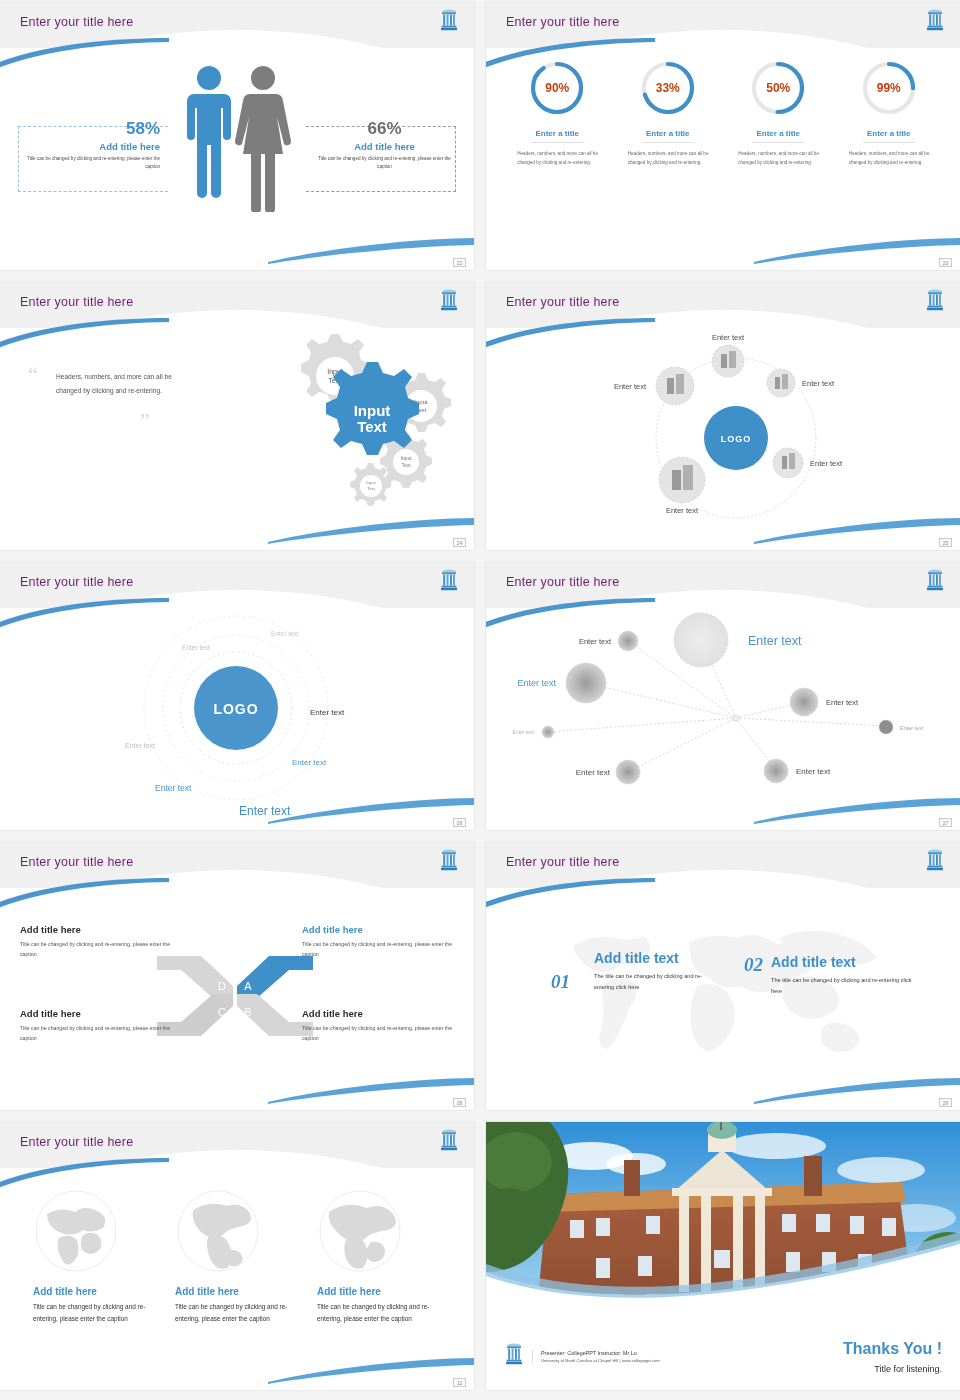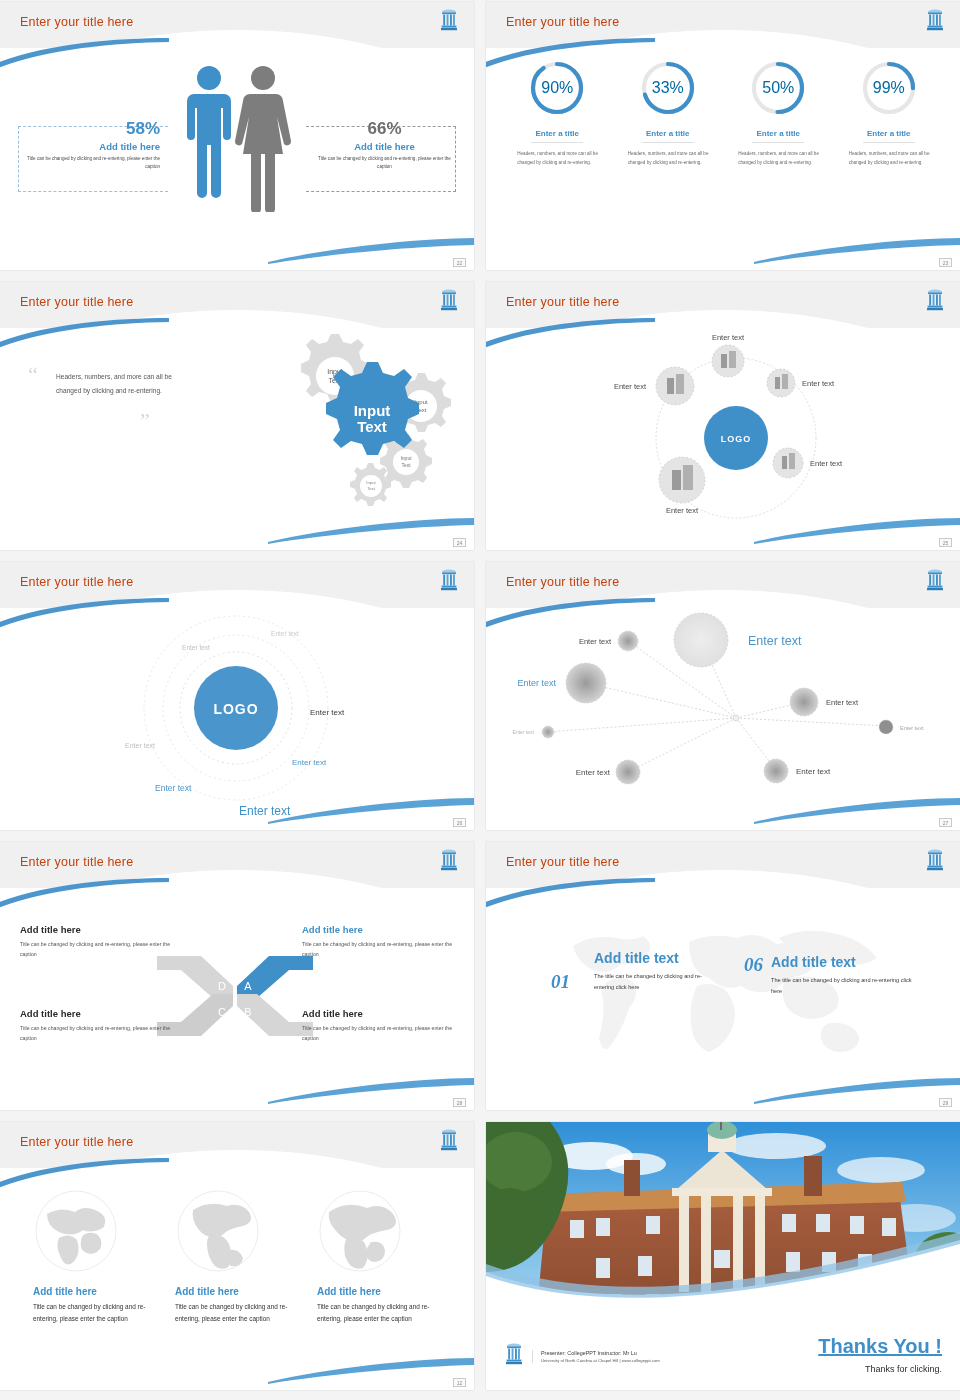--- a/index.html
+++ b/index.html
@@ -30,21 +30,21 @@
     background: #f0f0f0;
     overflow: hidden;
   }
   .hdr-white {
     position: absolute; left: -8%; top: 28px; width: 116%; height: 120px;
     background: #ffffff;
     border-radius: 50% / 100% 100% 0 0;
   }
   .slide-title {
     position: absolute; left: 20px; top: 13px;
-    font-size: 12.5px; color: #c2410c; letter-spacing: .2px;
+    font-size: 12.5px; color: #701a75; letter-spacing: .2px;
     z-index: 5;
   }
   .logo-icon { position: absolute; right: 15px; top: 6px; z-index: 6; }
   
   .swoosh-tl {
     position: absolute; left: -6px; top: 36px; width: 175px; height: 30px;
     overflow: hidden; z-index: 4;
   }
   .swoosh-br {
     position: absolute; right: -4px; bottom: 6px; width: 210px; height: 28px;
@@ -68,21 +68,21 @@
   .s1-pct-b { font-size: 17px; color: #3f8fc9; font-weight: bold; margin-top:-8px;}
   .s1-pct-g { font-size: 17px; color: #6e6e6e; font-weight: bold; margin-top:-8px;}
   .s1-sub   { font-size: 9.5px; color: #3f8fc9; font-weight: bold; margin-top: 2px; }
   .s1-txt   { font-size: 4.6px; color: #4a4a4a; line-height: 1.7; margin-top: 3px; }
 
   
   .donut-row { position: absolute; left: 0; top: 12px; width: 100%; display: flex; justify-content: space-around; padding: 0 16px; }
   .donut-cell { width: 96px; text-align: center; }
   .donut-wrap { position: relative; width: 56px; height: 56px; margin: 0 auto; }
   .donut-val { position: absolute; inset: 0; display: flex; align-items: center; justify-content: center;
-               font-size: 16px; color: #0369a1; font-weight: normal; }
+               font-size: 12px; color: #c2410c; font-weight: bold; }
   .donut-title { font-size: 8px; color: #3f8fc9; font-weight: bold; margin-top: 13px; padding-bottom: 4px;
                  border-bottom: 1px solid #e0e0e0; display:inline-block; padding-left:4px; padding-right:4px;}
   .donut-desc { font-size: 4.6px; color: #6a6a6a; line-height: 1.9; margin-top: 7px; text-align: left; padding-left: 8px;}
   .quote-mark { font-size: 22px; color: #d8d8d8; font-family: "Liberation Serif", serif; line-height: .6; }
   .qm-open { position: absolute; left: 28px; top: 40px; }
   .qm-close { position: absolute; left: 140px; top: 86px; }
   .quote-txt { position:absolute; left:56px; top:42px; width:140px; font-size: 6.6px; color: #555; line-height: 2.1; }
   .gear-svg { position: absolute; right: 18px; top: 4px; }
 
   
@@ -100,21 +100,21 @@
   .s8-h { font-size: 14px; color: #3f8fc9; font-weight: bold; }
   .s8-p { font-size: 5.6px; color: #3a3a3a; line-height: 2.0; margin-top: 5px; }
 
   
   .globe-col { width: 124px; }
   .g-h { font-size: 10px; color: #3f8fc9; font-weight: bold; margin-top: 8px; }
   .g-p { font-size: 6.4px; color: #333; line-height: 1.9; margin-top: 4px; }
 
   
   .thanks-photo { position: absolute; left: 0; top: 0; width: 100%; height: 196px; overflow: hidden; }
-  .thanks-title { position: absolute; right: 18px; bottom: 32px; font-size: 20px; font-weight: bold; color: #3f8fc9; text-decoration: underline; }
+  .thanks-title { position: absolute; right: 18px; bottom: 32px; font-size: 16px; font-weight: bold; color: #3f8fc9; }
   .thanks-sub { position: absolute; right: 18px; bottom: 16px; font-size: 9px; color: #2b2b2b; }
   .pres-line1 { font-size: 5.4px; color: #3a3a3a; }
   .pres-line2 { font-size: 4.2px; color: #5a5a5a; margin-top: 2px; }
 </style>
 </head>
 <body>
 
 <div class="grid">
 
   <div class="slide">
@@ -598,21 +598,21 @@
         </g>
       </svg>
       <div style="position:absolute;left:65px;top:62px;display:flex;align-items:flex-end;gap:24px;width:170px">
         <div class="s8-num">01</div>
         <div>
           <div class="s8-h">Add title text</div>
           <div class="s8-p">The title can be changed by clicking and re-entering click here</div>
         </div>
       </div>
       <div style="position:absolute;left:258px;top:66px;display:flex;align-items:flex-start;gap:8px;width:170px">
-        <div class="s8-num">06</div>
+        <div class="s8-num">02</div>
         <div>
           <div class="s8-h">Add title text</div>
           <div class="s8-p">The title can be changed by clicking and re-entering click here</div>
         </div>
       </div>
     </div>
     <div class="pagenum">29</div>
   </div>
 
   <div class="slide">
@@ -759,16 +759,16 @@
             <rect x="2.6" y="17.6" width="14.8" height="2" fill="#3f8fc9"></rect>
             <rect x="2" y="20" width="16" height="2.2" fill="#2f7db5"></rect>
           </svg>
       </span>
       <div style="border-left:1px solid #dcdcdc;padding-left:8px">
         <div class="pres-line1">Presenter: CollegePPT   Instructor: Mr Lu</div>
         <div class="pres-line2">University of North Carolina at Chapel Hill |  www.collegeppt.com</div>
       </div>
     </div>
     <div class="thanks-title">Thanks You !</div>
-    <div class="thanks-sub">Thanks for clicking.</div>
+    <div class="thanks-sub">Title for listening.</div>
   </div>
 
 </div>
 
 </body></html>

